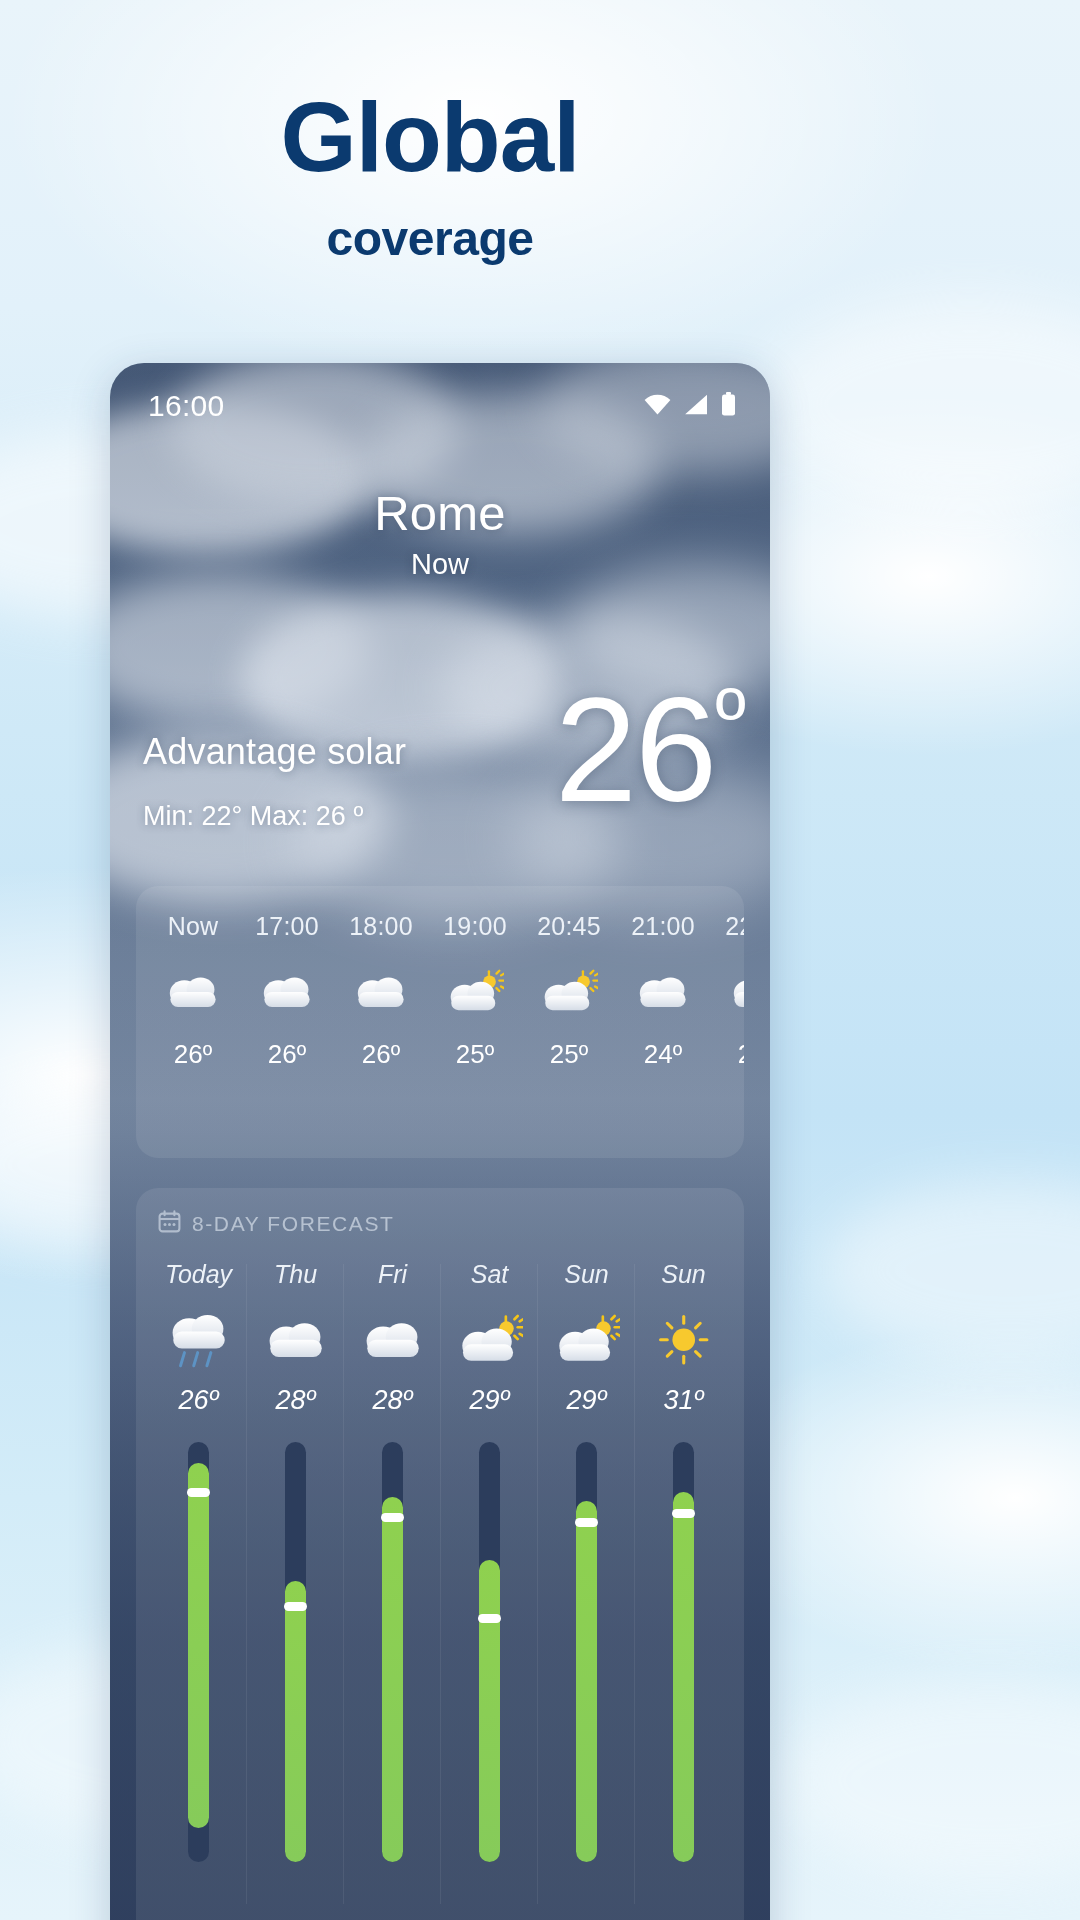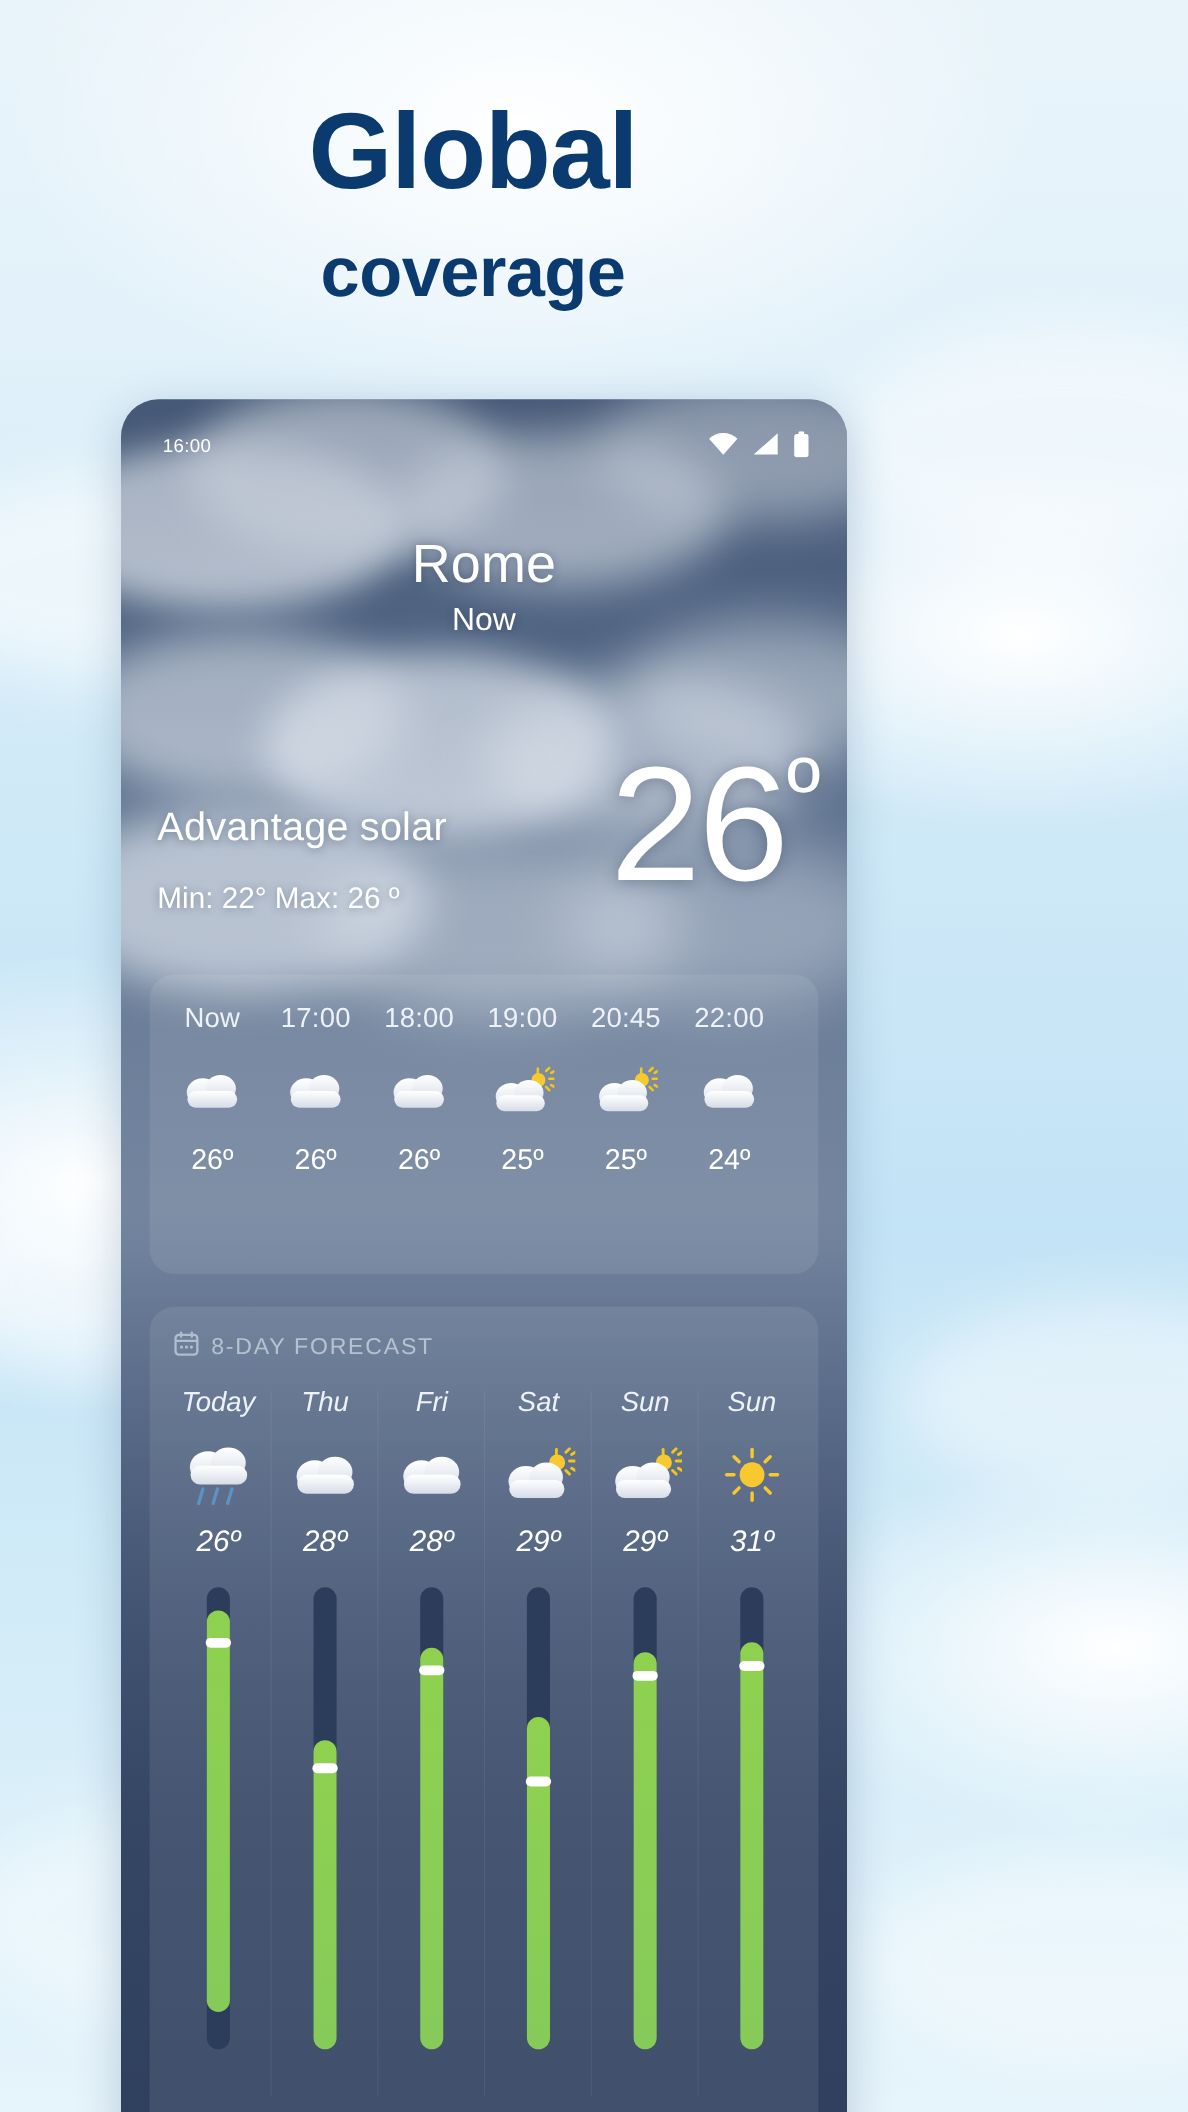--- a/index.html
+++ b/index.html
@@ -43,21 +43,21 @@
   }
   .headline {
     font-size: 98px;
     font-weight: 700;
     letter-spacing: -1px;
     color: #0b3a6f;
     line-height: 1.06;
   }
   .subhead {
     margin-top: 24px;
-    font-size: 64px;
+    font-size: 48px;
     font-weight: 700;
     letter-spacing: -0.5px;
     color: #0b3a6f;
     line-height: 1.06;
   }
 
   
   #phone {
     position: absolute;
     left: 110px;
@@ -95,21 +95,21 @@
     left: 0;
     width: 660px;
     height: 34px;
     display: flex;
     align-items: center;
     justify-content: space-between;
     padding: 0 34px 0 38px;
   }
   .status-time {
     color: #ffffff;
-    font-size: 17px;
+    font-size: 30px;
     font-weight: 500;
     letter-spacing: 0.3px;
   }
   .status-icons {
     display: flex;
     align-items: center;
     gap: 13px;
   }
   .ic-wifi, .ic-signal, .ic-batt { display: block; }
 
@@ -470,20 +470,37 @@
                   </g>
                   <circle cx="75" cy="22" r="11" fill="#f7c92e"></circle>
                   <ellipse cx="32" cy="48" rx="24" ry="21" fill="url(#sg58)"></ellipse>
                   <ellipse cx="60" cy="42" rx="23" ry="20" fill="url(#sg58)"></ellipse>
                   <rect x="9" y="46" width="76" height="25" rx="12.5" fill="url(#sg58)"></rect>
                 </svg>
               </div>
               <div class="hour-temp">25º</div>
             </div>
             <div class="hour-col">
+              <div class="hour-label">21:00</div>
+              <div class="hour-icon">
+                <svg width="58" height="41.76" viewBox="0 0 100 72">
+                  <defs>
+                    <linearGradient id="cg58" x1="0" y1="0" x2="0" y2="1">
+                      <stop offset="0%" stop-color="#ffffff"></stop>
+                      <stop offset="100%" stop-color="#d6dde7"></stop>
+                    </linearGradient>
+                  </defs>
+                  <ellipse cx="35" cy="38" rx="25" ry="22" fill="url(#cg58)"></ellipse>
+                  <ellipse cx="63" cy="32" rx="24" ry="21" fill="url(#cg58)"></ellipse>
+                  <rect x="11" y="36" width="78" height="26" rx="13" fill="url(#cg58)"></rect>
+                </svg>
+              </div>
+              <div class="hour-temp">24º</div>
+            </div>
+            <div class="hour-col">
               <div class="hour-label">22:00</div>
               <div class="hour-icon">
                 <svg width="58" height="41.76" viewBox="0 0 100 72">
                   <defs>
                     <linearGradient id="cg58" x1="0" y1="0" x2="0" y2="1">
                       <stop offset="0%" stop-color="#ffffff"></stop>
                       <stop offset="100%" stop-color="#d6dde7"></stop>
                     </linearGradient>
                   </defs>
                   <ellipse cx="35" cy="38" rx="25" ry="22" fill="url(#cg58)"></ellipse>

